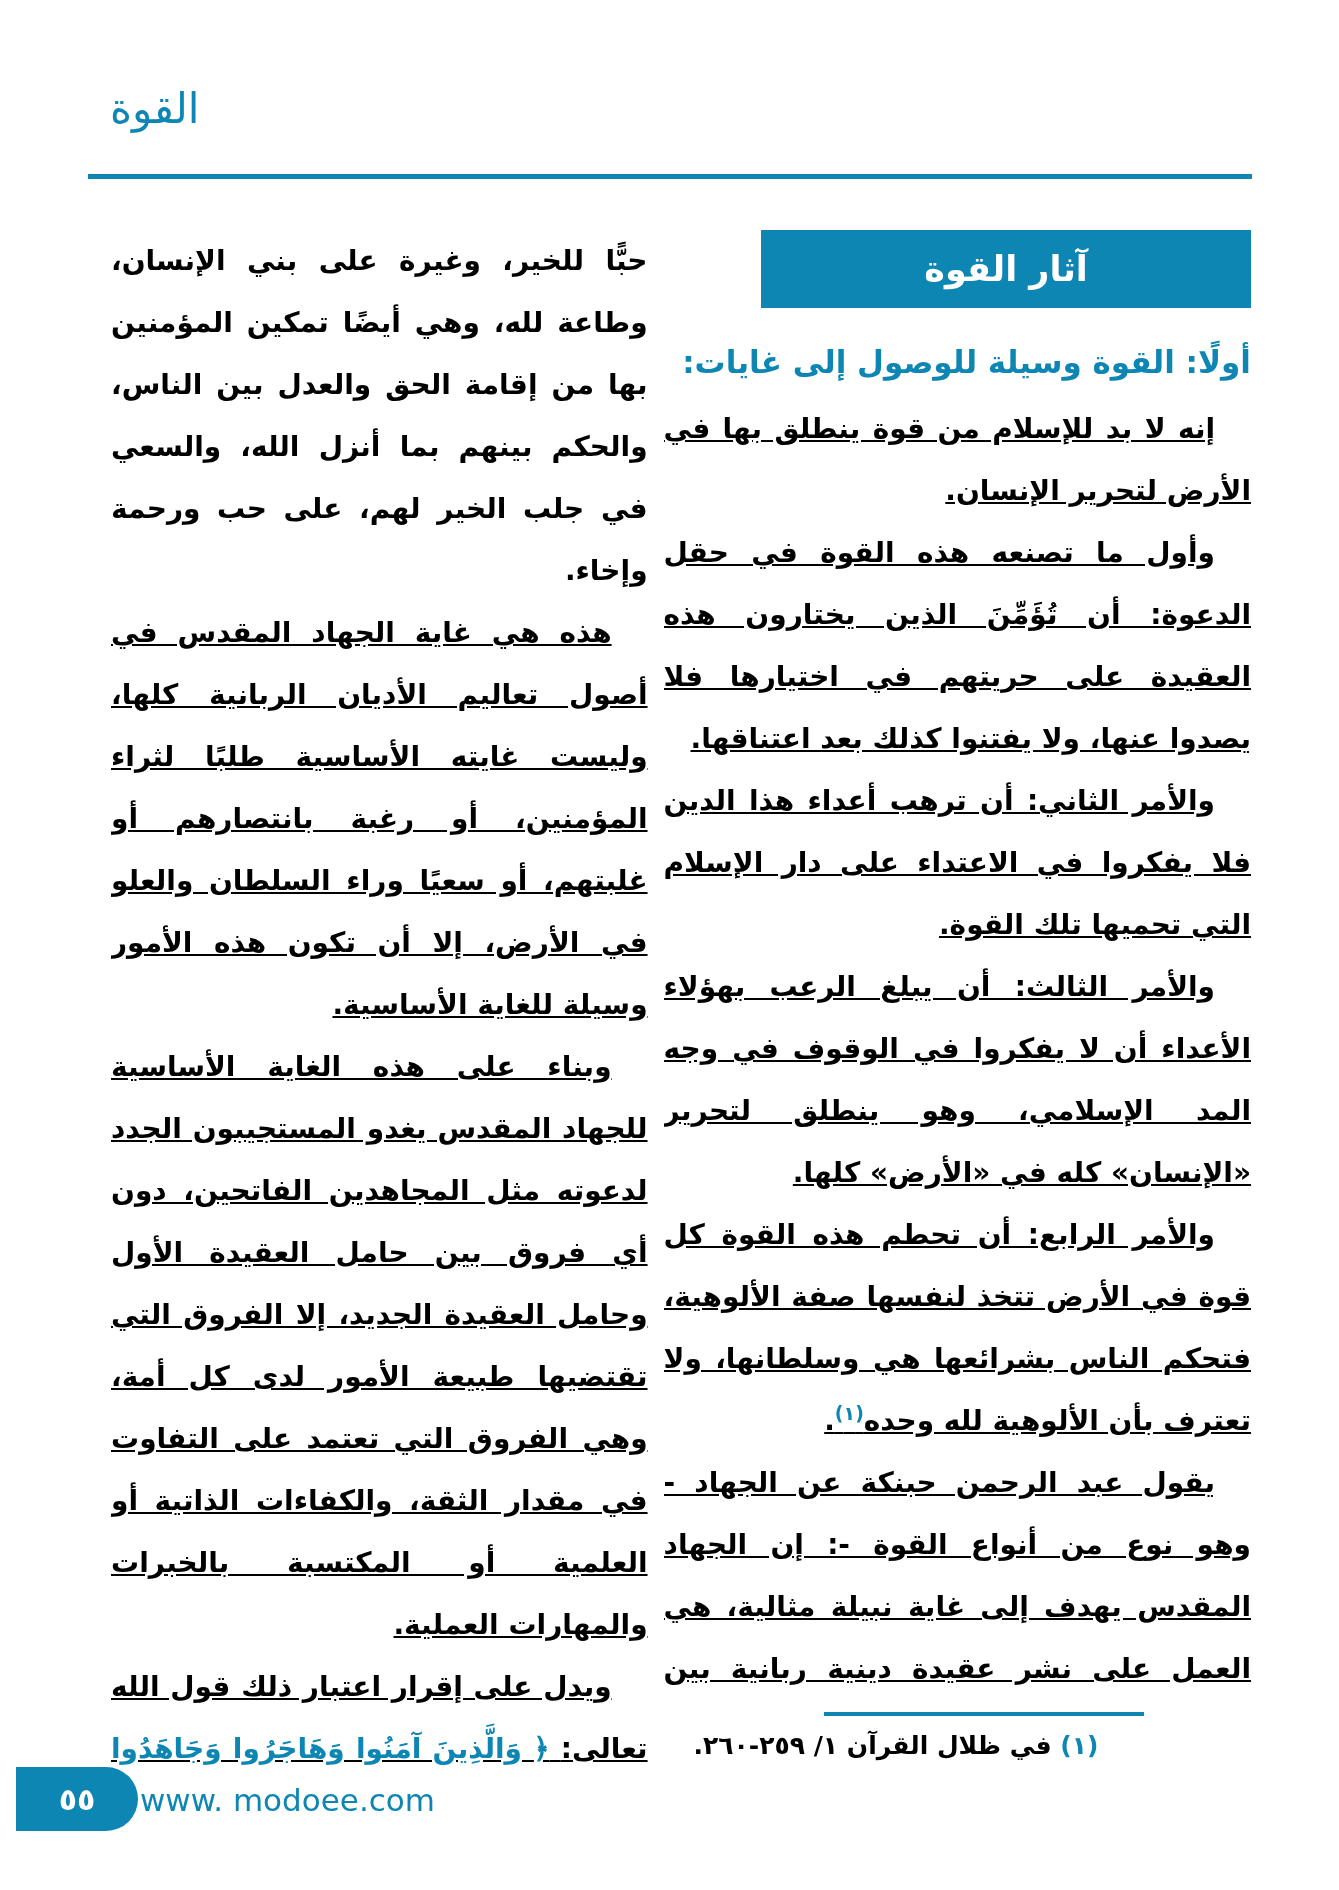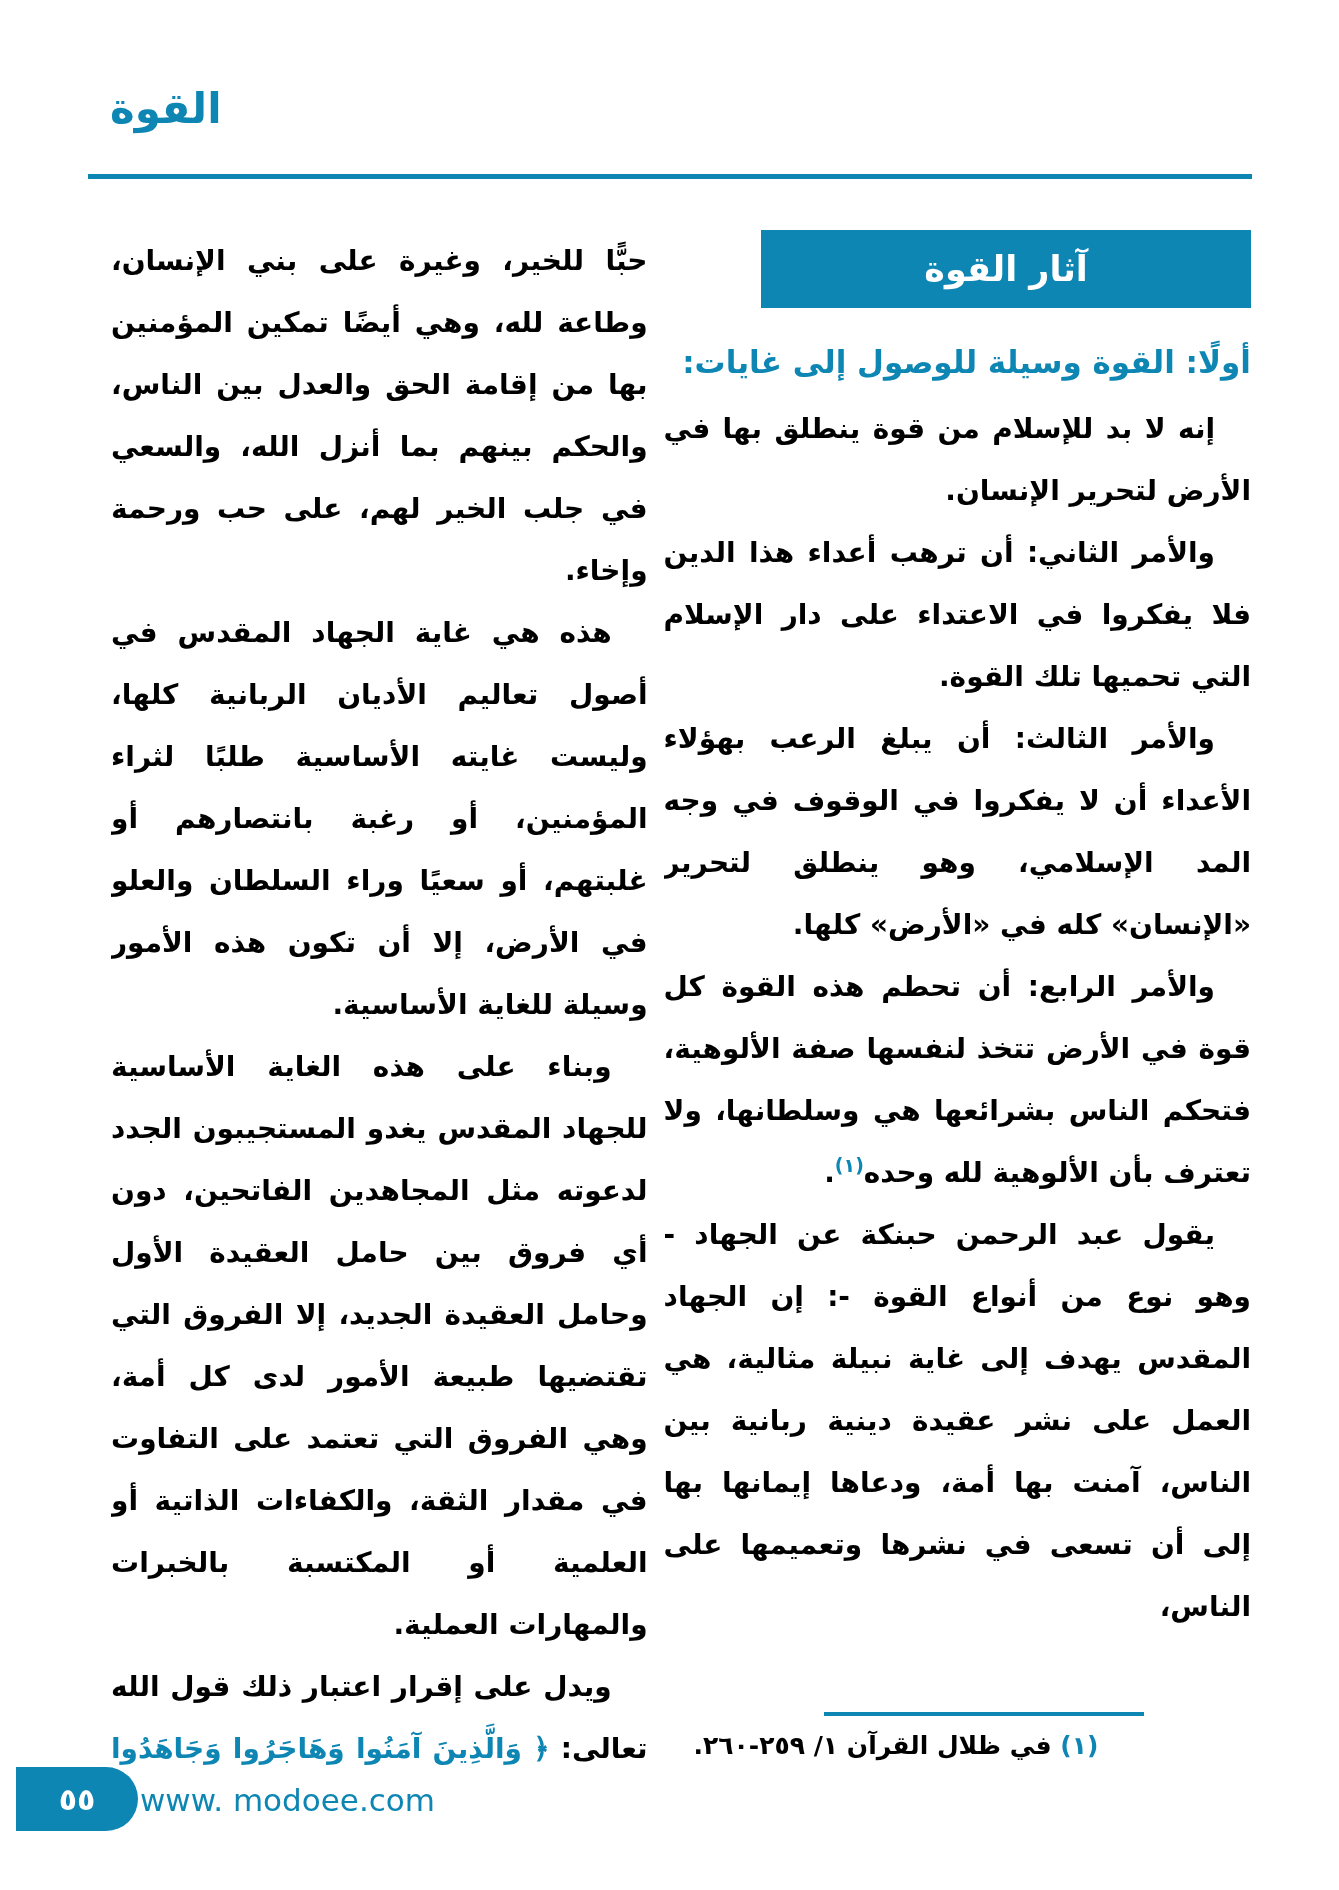--- a/index.html
+++ b/index.html
@@ -12,21 +12,21 @@
     background:#ffffff;
     overflow:hidden;
     direction:rtl;
     font-family:"DejaVu Sans", sans-serif;
     color:#000;
   }
   
   .running-head {
     position:absolute; left:110px; top:88px;
     color:var(--accent);
-    font-size:42px; font-weight:bold;
+    font-size:42px; font-weight:normal;
     line-height:1;
   }
   .head-rule {
     position:absolute; left:88px; top:174px;
     width:1164px; height:5px;
     background:var(--accent);
   }
   
   .columns {
     position:absolute; top:212px; right:88px;
@@ -53,21 +53,21 @@
     font-size:31px; font-weight:bold;
     margin:30px 0 12px 0;
     line-height:1.55;
   }
   .para {
     font-size:28px; font-weight:bold;
     line-height:62px;
     text-align:justify;
     text-justify:inter-word;
   }
-  .indent { text-indent:36px; }
+  .indent { text-indent:36px;text-decoration:underline; }
   .fn-marker {
     color:var(--accent);
     font-size:19px; font-weight:bold;
     vertical-align:super; line-height:0;
   }
   
   .fn-block {
     position:absolute; bottom:0; right:0; left:0;
     background:#fff; padding-top:8px;
   }
@@ -116,20 +116,21 @@
 
     <div class="col col-right">
 
       <div class="section-box">
         <span class="section-title">آثار القوة</span>
       </div>
 
       <h2 class="subheading">أولًا: القوة وسيلة للوصول إلى غايات:</h2>
 
       <p class="para indent">إنه لا بد للإسلام من قوة ينطلق بها في الأرض لتحرير الإنسان.</p>
+      <p class="para indent">وأول ما تصنعه هذه القوة في حقل الدعوة: أن تُؤَمِّنَ الذين يختارون هذه العقيدة على حريتهم في اختيارها فلا يصدوا عنها، ولا يفتنوا كذلك بعد اعتناقها.</p>
       <p class="para indent">والأمر الثاني: أن ترهب أعداء هذا الدين فلا يفكروا في الاعتداء على دار الإسلام التي تحميها تلك القوة.</p>
       <p class="para indent">والأمر الثالث: أن يبلغ الرعب بهؤلاء الأعداء أن لا يفكروا في الوقوف في وجه المد الإسلامي، وهو ينطلق لتحرير «الإنسان» كله في «الأرض» كلها.</p>
 
       <p class="para indent"><span>والأمر الرابع: أن تحطم هذه القوة كل قوة في الأرض تتخذ لنفسها صفة الألوهية، فتحكم الناس بشرائعها هي وسلطانها، ولا تعترف بأن الألوهية لله وحده</span><span class="fn-marker">(١)</span><span>.</span></p>
 
       <p class="para indent">يقول عبد الرحمن حبنكة عن الجهاد - وهو نوع من أنواع القوة -: إن الجهاد المقدس يهدف إلى غاية نبيلة مثالية، هي العمل على نشر عقيدة دينية ربانية بين الناس، آمنت بها أمة، ودعاها إيمانها بها إلى أن تسعى في نشرها وتعميمها على الناس،</p>
 
       <div class="fn-block">
         <div class="fn-sep"></div>
         <p class="fn-text"><span class="fn-marker2">(١)</span> <span>في ظلال القرآن ١/ ٢٥٩-٢٦٠.</span></p>

